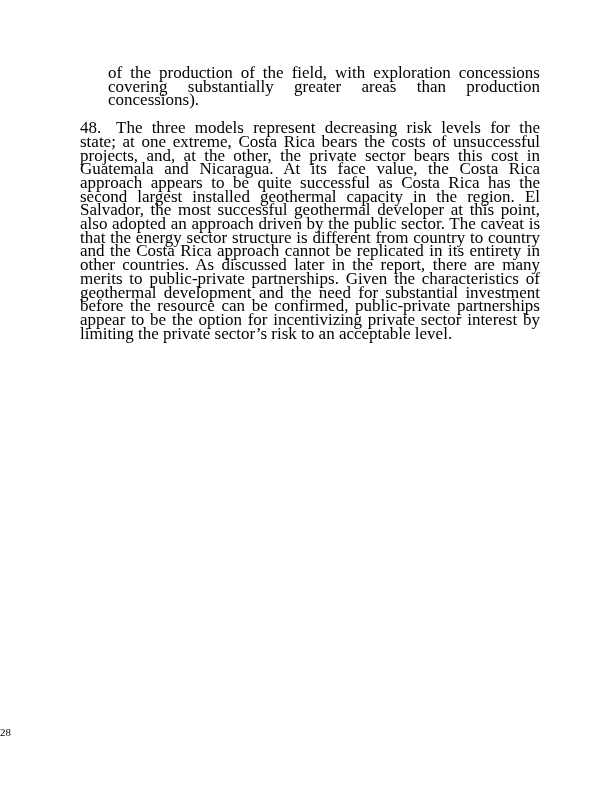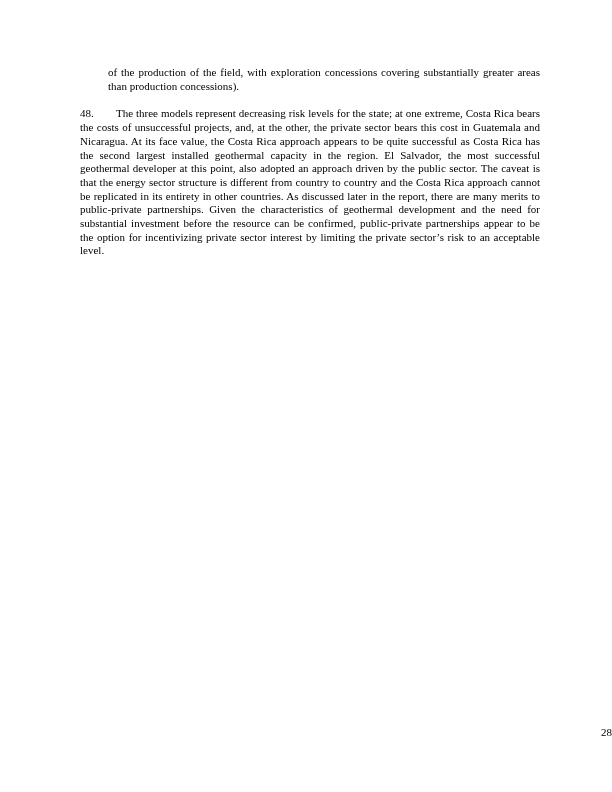--- a/index.html
+++ b/index.html
@@ -18,41 +18,41 @@
     position: relative;
     width: 612px;
     height: 792px;
     background: #ffffff;
   }
   .content {
     position: absolute;
     top: 66px;
     left: 72px;
     width: 468px;
-    font-size: 11px;
+    font-size: 17px;
     line-height: 13.7px;
   }
   .indented-block {
     margin: 0 0 0 36px;
     text-align: justify;
   }
   .body-paragraph {
     margin: 14px 0 0 8px;
     text-align: justify;
   }
   .para-number {
     display: inline-block;
     width: 36px;
   }
   .page-footer {
     position: absolute;
     top: 726px;
     left: 0;
     width: 612px;
-    text-align: right;
+    text-align: left;
     font-size: 11px;
     line-height: 12px;
   }
 </style>
 </head>
 <body>
 
 <div class="page">
   <div class="content">
     <div class="indented-block">of the production of the field, with exploration concessions covering substantially greater areas than production concessions).</div>

